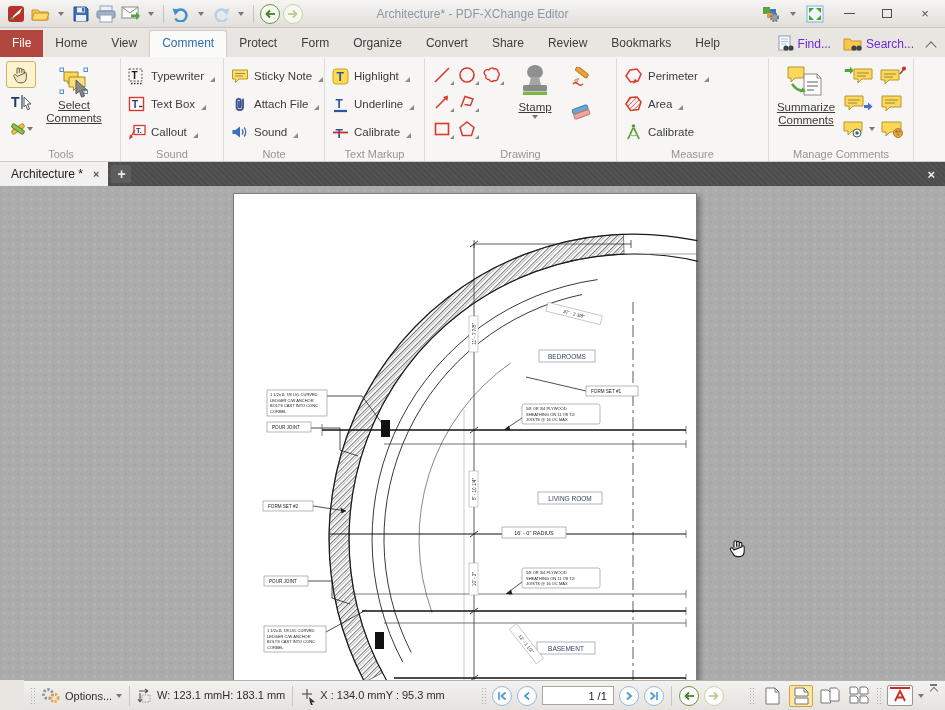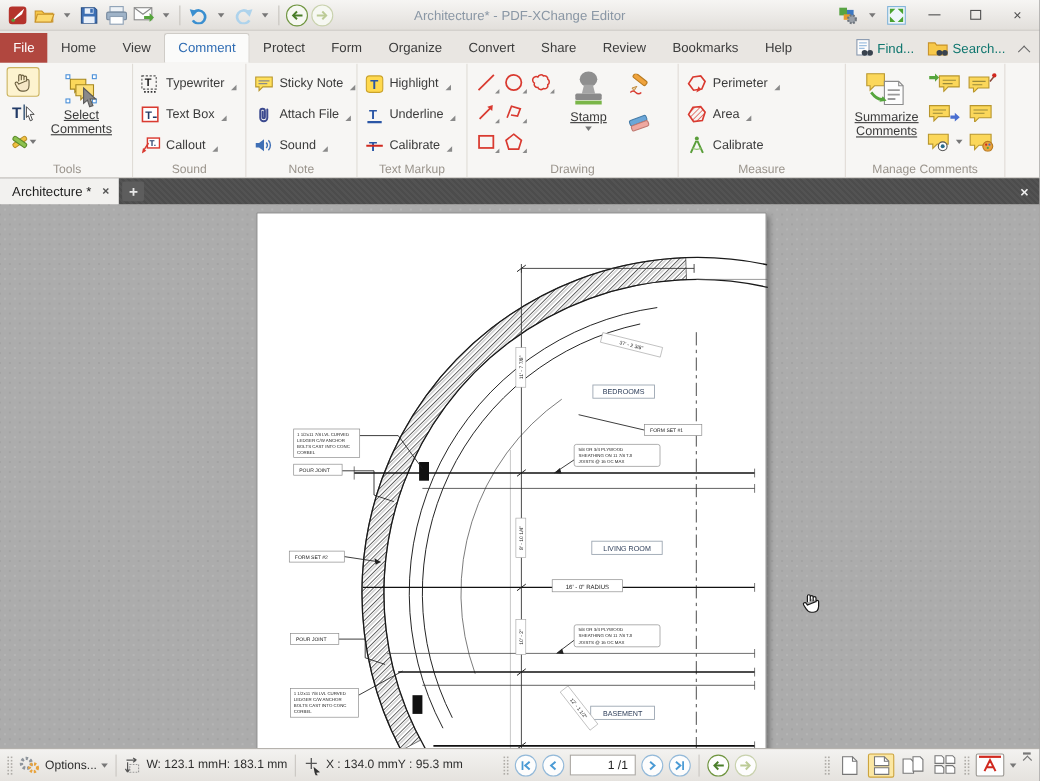--- a/index.html
+++ b/index.html
@@ -19,21 +19,21 @@
   .minglyph{width:11px;height:1.5px;background:#4f4f4f;}
   .maxglyph{width:10px;height:9px;border:1.5px solid #4f4f4f;}
   .circlebtn{width:20px;height:20px;border-radius:50%;display:flex;align-items:center;justify-content:center;border:1.5px solid #6f953f;background:#f6f8f2;}
   .circlebtn.dis{border-color:#c9d2ae;}
 
   
   .menubar{height:29px;background:#e9e6e2;display:flex;align-items:flex-end;position:relative;padding-right:4px;}
   .mtab{padding:6px 12px 7px;font-size:12px;color:#3c3c3c;white-space:nowrap;}
   .mtab.file{background:#b1473f;color:#fff;}
   .mtab.active{background:#fbfbfa;color:#2f6cb3;border:1px solid #cfccc7;border-bottom:none;border-radius:3px 3px 0 0;padding:5px 12px 7px;}
-  .menu-right{margin-left:auto;display:flex;align-items:center;gap:2px;font-size:12px;color:#0f766e;padding-bottom:3px;}
+  .menu-right{margin-left:auto;display:flex;align-items:center;gap:2px;font-size:12px;color:#6d28d9;padding-bottom:3px;}
   .mrbtn{display:flex;align-items:center;gap:4px;padding:2px 5px;}
   .chevup{width:8px;height:8px;position:relative;margin:0 6px;}
   .chevup:before{content:"";position:absolute;left:0;top:3px;width:7px;height:7px;border-left:1.5px solid #666;border-top:1.5px solid #666;transform:rotate(45deg);}
 
   
   .ribbon{display:flex;height:105px;background:#f7f6f4;border-bottom:1px solid #cfccc8;padding:1px 0 0 2px;}
   .rgroup{position:relative;padding:3px 4px 15px 4px;display:flex;align-items:flex-start;}
   .rgroup+.rgroup{border-left:1px solid #e0dcd6;}
   .rglabel{position:absolute;bottom:1px;left:0;right:0;text-align:center;font-size:11px;color:#9a948c;}
   .rcol{display:flex;flex-direction:column;}
@@ -55,27 +55,27 @@
   .dtab .tclose{color:#555;font-size:11px;font-weight:bold;}
   .addtab{width:20px;height:18px;align-self:center;margin-left:3px;display:flex;align-items:center;justify-content:center;color:#e8e8e8;background:#5d5d5d;border-radius:2px;font-size:14px;font-weight:bold;}
   .tbclose{margin-left:auto;display:flex;align-items:center;padding:0 10px;color:#f0f0f0;font-size:13px;font-weight:bold;}
 
   
   .docarea{position:relative;height:494px;overflow:hidden;background-color:#acacac;background-image:radial-gradient(#b5b5b5 1px,transparent 1.2px),radial-gradient(#a3a3a3 1px,transparent 1.2px);background-size:9px 9px;background-position:0 0,4.5px 4.5px;}
   .page{position:absolute;left:233px;top:7px;width:464px;height:494px;background:#fff;border:1px solid #7d7d7d;box-shadow:3px 3px 5px rgba(0,0,0,.35);}
   .handcursor{position:absolute;left:728px;top:352px;}
 
   
-  .statusbar{height:30px;background:linear-gradient(#f3f2f0,#e5e2de);border-top:1px solid #b5b2ad;display:flex;align-items:center;padding:0 6px;gap:5px;font-size:11px;color:#2e2e2e;}
+  .statusbar{height:30px;background:linear-gradient(#f3f2f0,#e5e2de);border-top:1px solid #b5b2ad;display:flex;align-items:center;padding:0 6px;gap:5px;font-size:11px;color:#2e2e2e;margin-left:24px;}
   .grip{width:6px;height:18px;background-image:radial-gradient(#b0ada8 1px,transparent 1px);background-size:3px 3px;}
   .sbsep{width:1px;height:20px;background:#c9c6c1;margin:0 2px;}
   .sbbtn{display:flex;align-items:center;gap:4px;}
   .twoline{display:flex;line-height:12.5px;font-size:11px;}
   .navcircle{width:20px;height:20px;border-radius:50%;border:1.5px solid #93b9d9;background:#fdfdfd;display:flex;align-items:center;justify-content:center;}
-  .pagefield{width:60px;height:19px;border:1px solid #a9a6a1;background:#fff;font-size:11px;text-align:right;padding-right:6px;color:#222;}
+  .pagefield{width:72px;height:19px;border:1px solid #a9a6a1;background:#fff;font-size:11px;text-align:right;padding-right:6px;color:#222;}
   .layicon{width:24px;height:22px;display:flex;align-items:center;justify-content:center;border:1px solid transparent;}
   .layicon.selected{background:#fbe7a3;border-color:#cda43e;border-radius:2px;}
   .pdfbtn{width:26px;height:21px;border:1px solid #9a9792;border-radius:2px;background:#fdfdfd;display:flex;align-items:center;justify-content:center;position:relative;}
   .pdfbtn:before{content:"";position:absolute;top:1px;left:2px;right:2px;height:2px;background:#d0281e;}
   .expchev{width:10px;height:10px;position:relative;align-self:flex-start;margin-top:3px;}
   .expchev:before{content:"";position:absolute;top:0;left:1px;width:7px;height:1.5px;background:#777;}
   .expchev:after{content:"";position:absolute;top:4px;left:1.5px;width:5px;height:5px;border-left:1.5px solid #777;border-top:1.5px solid #777;transform:rotate(45deg);}
 </style>
 </head>
 <body>

